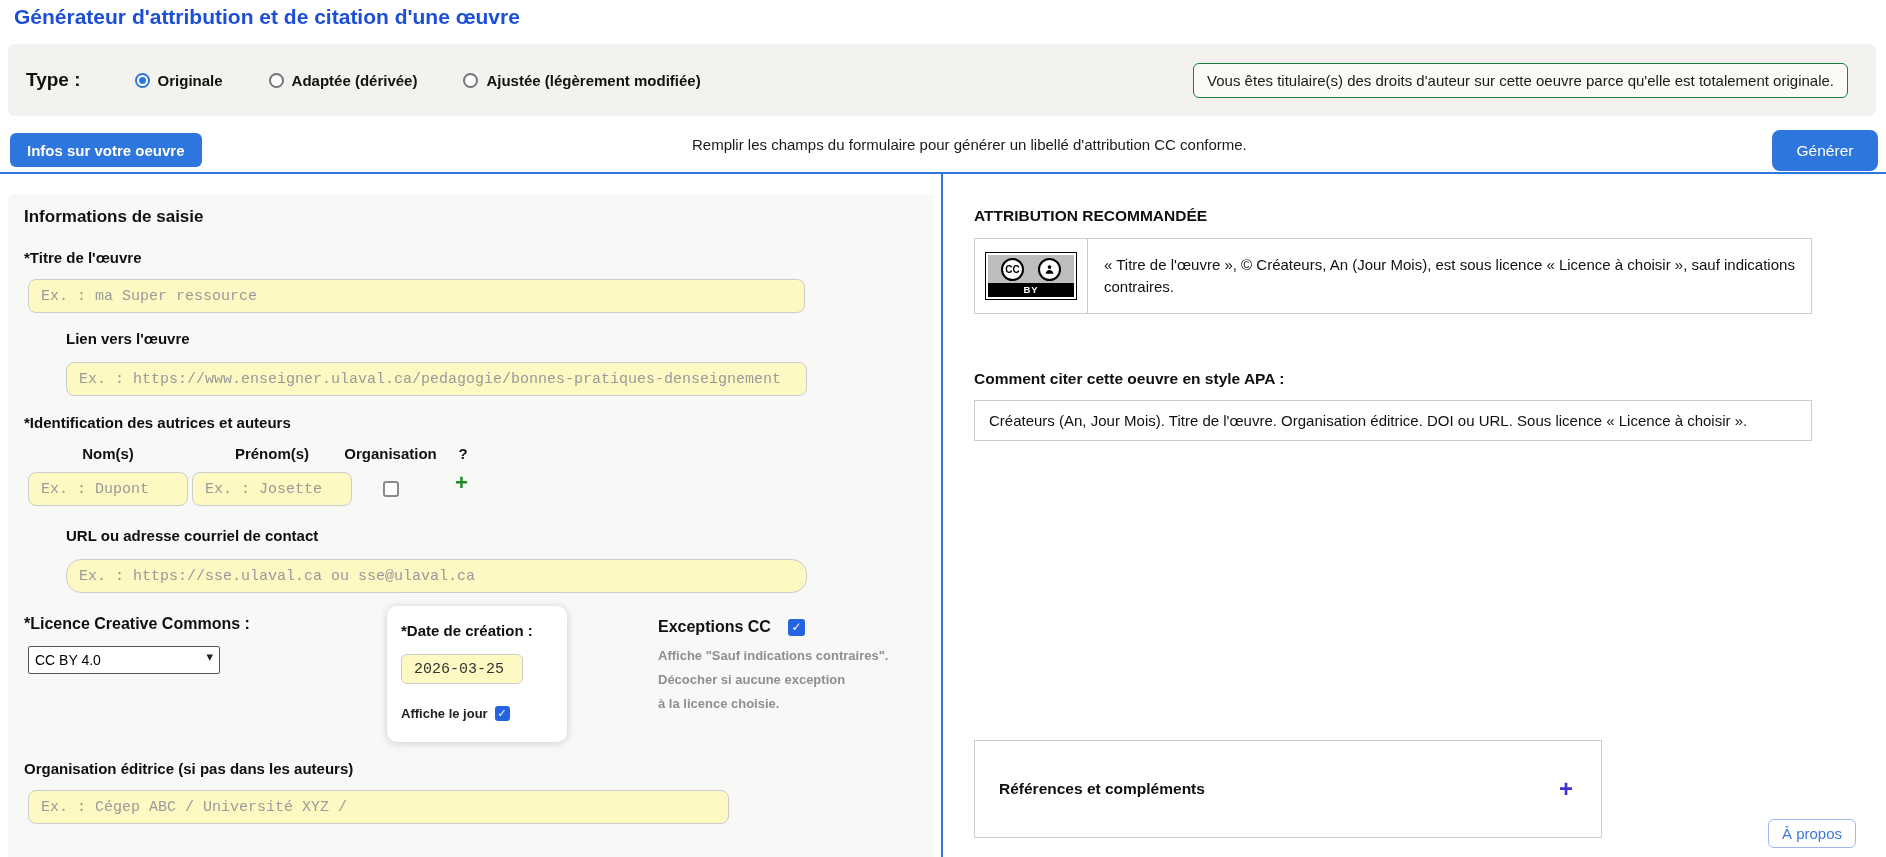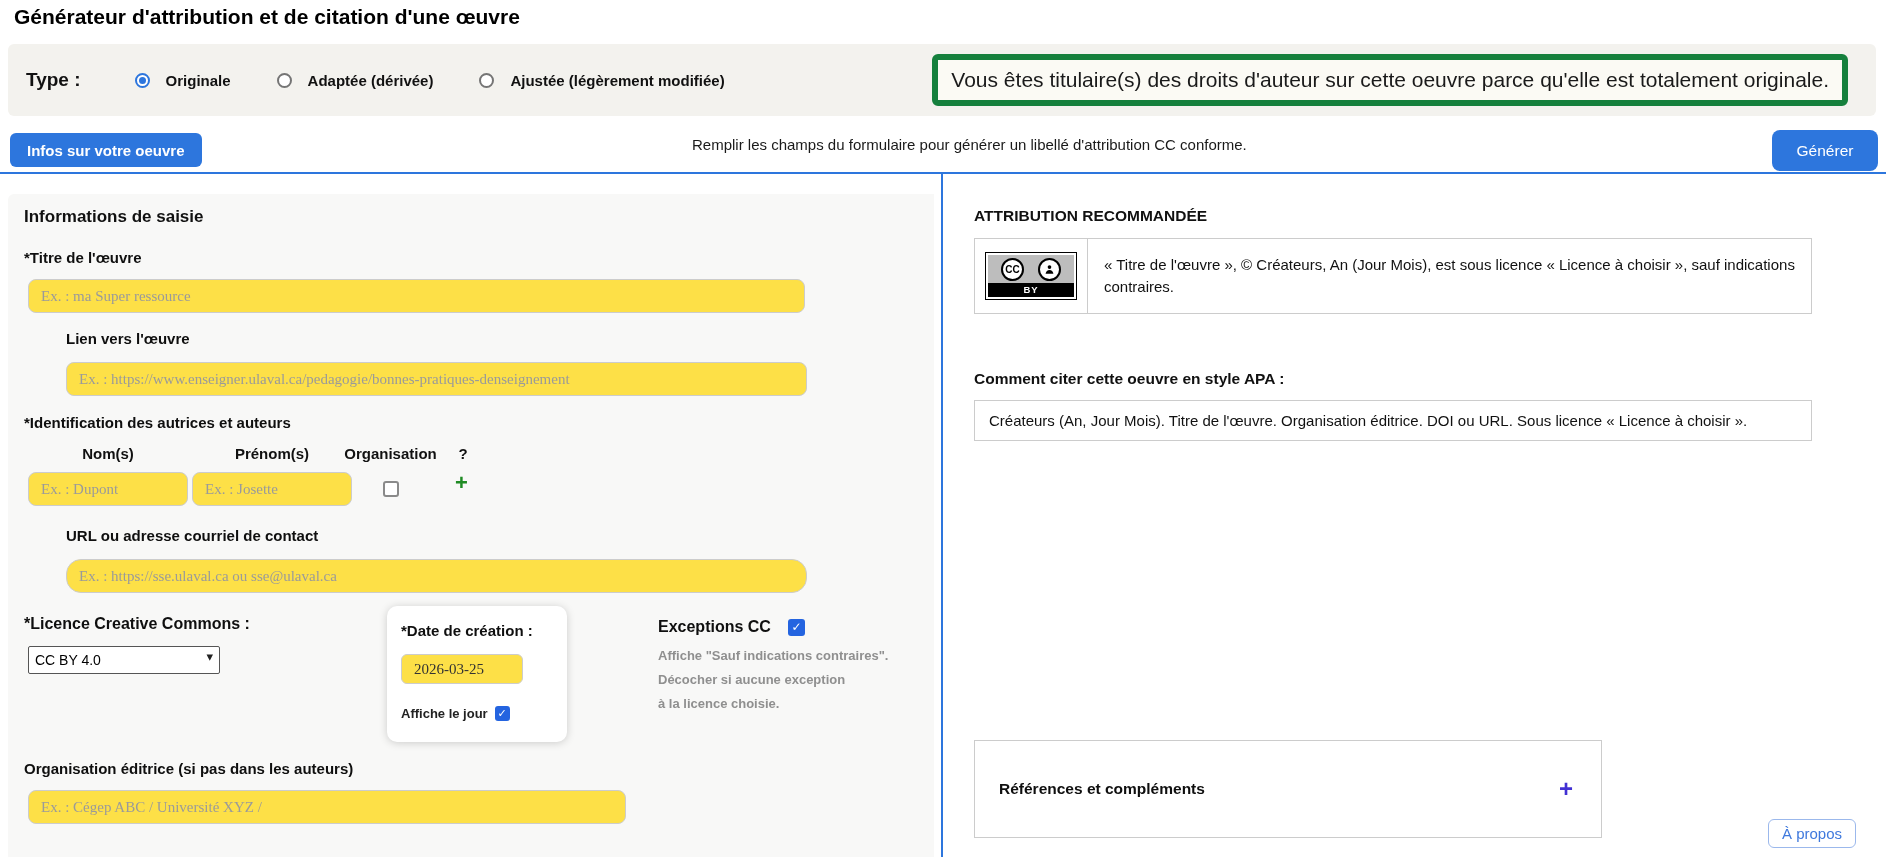--- a/index.html
+++ b/index.html
@@ -3,45 +3,45 @@
 <meta charset="utf-8">
 <style>
   html,body{margin:0;padding:0;}
   body{
     width:1886px;height:857px;position:relative;overflow:hidden;
     background:#fff;color:#111;
     font-family:"Liberation Sans","DejaVu Sans",sans-serif;
   }
   .abs{position:absolute;}
   
-  .page-title{left:14px;top:5px;font-size:21px;font-weight:bold;color:#000000;}
+  .page-title{left:14px;top:5px;font-size:21px;font-weight:bold;color:#1d4ed8;}
   .type-bar{left:8px;top:44px;width:1868px;height:72px;background:#f3f2ee;border-radius:6px;
     display:flex;align-items:center;padding:0 18px;box-sizing:border-box;gap:16px;}
   .type-label{font-size:19px;font-weight:bold;margin-right:38px;}
   .radio-group{display:flex;align-items:center;margin-right:30px;cursor:pointer;}
   .rad{width:15px;height:15px;border-radius:50%;border:2px solid #757575;background:#fff;
     display:inline-block;position:relative;box-sizing:border-box;flex:none;}
   .rad.sel{border-color:#2d76dd;}
   .rad.sel::after{content:"";position:absolute;left:2px;top:2px;right:2px;bottom:2px;border-radius:50%;background:#2d76dd;}
-  .rlbl{font-size:15px;font-weight:bold;margin-left:16px;white-space:nowrap;}
-  .type-info{margin-left:auto;margin-right:10px;background:#fbfaf4;border:6px solid #15803d;border-radius:6px;
-    padding:8px 13px;font-size:21px;color:#1a1a1a;white-space:nowrap;}
+  .rlbl{font-size:15px;font-weight:bold;margin-left:8px;white-space:nowrap;}
+  .type-info{margin-left:auto;margin-right:10px;background:#fbfaf4;border:1px solid #15803d;border-radius:6px;
+    padding:8px 13px;font-size:15px;color:#1a1a1a;white-space:nowrap;}
   .btn-blue{background:#2d76dd;color:#fff;border:none;cursor:pointer;
     font-family:"Liberation Sans","DejaVu Sans",sans-serif;}
   .infos-btn{left:10px;top:133px;height:34px;padding:0 17px;border-radius:6px;font-size:15px;font-weight:bold;}
   .instruction{left:692px;top:136px;font-size:15px;color:#1a1a1a;}
   .gen-btn{left:1772px;top:130px;width:106px;height:41px;border-radius:8px;font-size:15.5px;}
   .blue-line{left:0;top:172px;width:1886px;height:2px;background:#2d76dd;}
   .v-divider{left:941px;top:174px;width:2px;height:683px;background:#2d76dd;}
   
   .left-panel{left:8px;top:194px;width:926px;height:665px;background:#f8f8f7;border-radius:6px 0 0 0;}
   .lb{font-size:15px;font-weight:bold;color:#0f0f0f;white-space:nowrap;}
   .sec-heading{font-size:17px;font-weight:bold;}
   .ti{border:1px solid #ccc;border-radius:8px;height:34px;padding:0 12px;font-size:15px;color:#333;
-    background:#fde047;box-sizing:border-box;outline:none;font-family:Liberation Serif, serif;}
+    background:#fef9c3;box-sizing:border-box;outline:none;font-family:Liberation Mono, monospace;}
   .ti::placeholder{color:#9a9a9a;}
   .hdr{font-size:15px;font-weight:bold;text-align:center;}
   .cbu{width:16px;height:16px;border:2px solid #8a8a8a;border-radius:3px;background:#fff;display:inline-block;
     box-sizing:border-box;cursor:pointer;flex:none;}
   .cbc{width:17px;height:17px;background:#2464e0;border-radius:3px;color:#fff;font-size:12px;font-weight:bold;
     text-align:center;line-height:17px;display:inline-block;cursor:pointer;flex:none;}
   .plus-green{font-size:22px;font-weight:bold;color:#1f8b24;line-height:30px;cursor:pointer;}
   .sel-wrap{width:192px;height:28px;position:relative;}
   .licence-select{width:100%;height:100%;border:1px solid #555;border-radius:2px;background:#fff;
     font-size:14px;padding:0 22px 0 6px;-webkit-appearance:none;appearance:none;
@@ -143,21 +143,21 @@
 
   <div class="abs" style="left:650px;top:424px;display:flex;align-items:center;gap:17px;">
     <span class="lb" style="font-size:16px;">Exceptions CC</span>
     <span class="cbc">✓</span>
   </div>
   <div class="abs help-gray" style="left:650px;top:454px;">Affiche "Sauf indications contraires".</div>
   <div class="abs help-gray" style="left:650px;top:478px;">Décocher si aucune exception</div>
   <div class="abs help-gray" style="left:650px;top:502px;">à la licence choisie.</div>
 
   <div class="abs lb" style="left:16px;top:566px;">Organisation éditrice (si pas dans les auteurs)</div>
-  <input class="abs ti" style="left: 20px; top: 596px; width: 598px;" type="text" placeholder="Ex. : Cégep ABC / Université XYZ /">
+  <input class="abs ti" style="left: 20px; top: 596px; width: 701px;" type="text" placeholder="Ex. : Cégep ABC / Université XYZ /">
 </div>
 
 <div class="abs right-panel">
 
   <div class="abs r-heading" style="left:30px;top:33px;">ATTRIBUTION RECOMMANDÉE</div>
 
   <div class="abs res-box attr-box" style="left:30px;top:64px;width:838px;min-height:76px;">
     <div class="badge-cell">
       <div class="cc-badge">
         <div class="cc-top">

